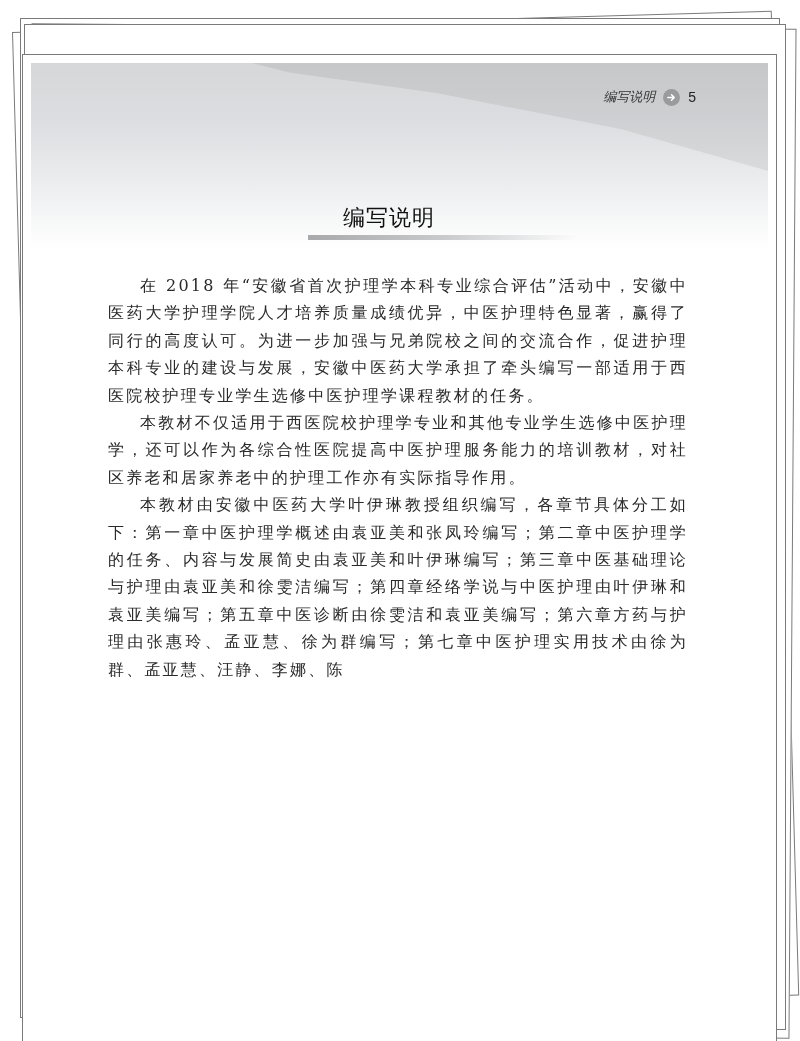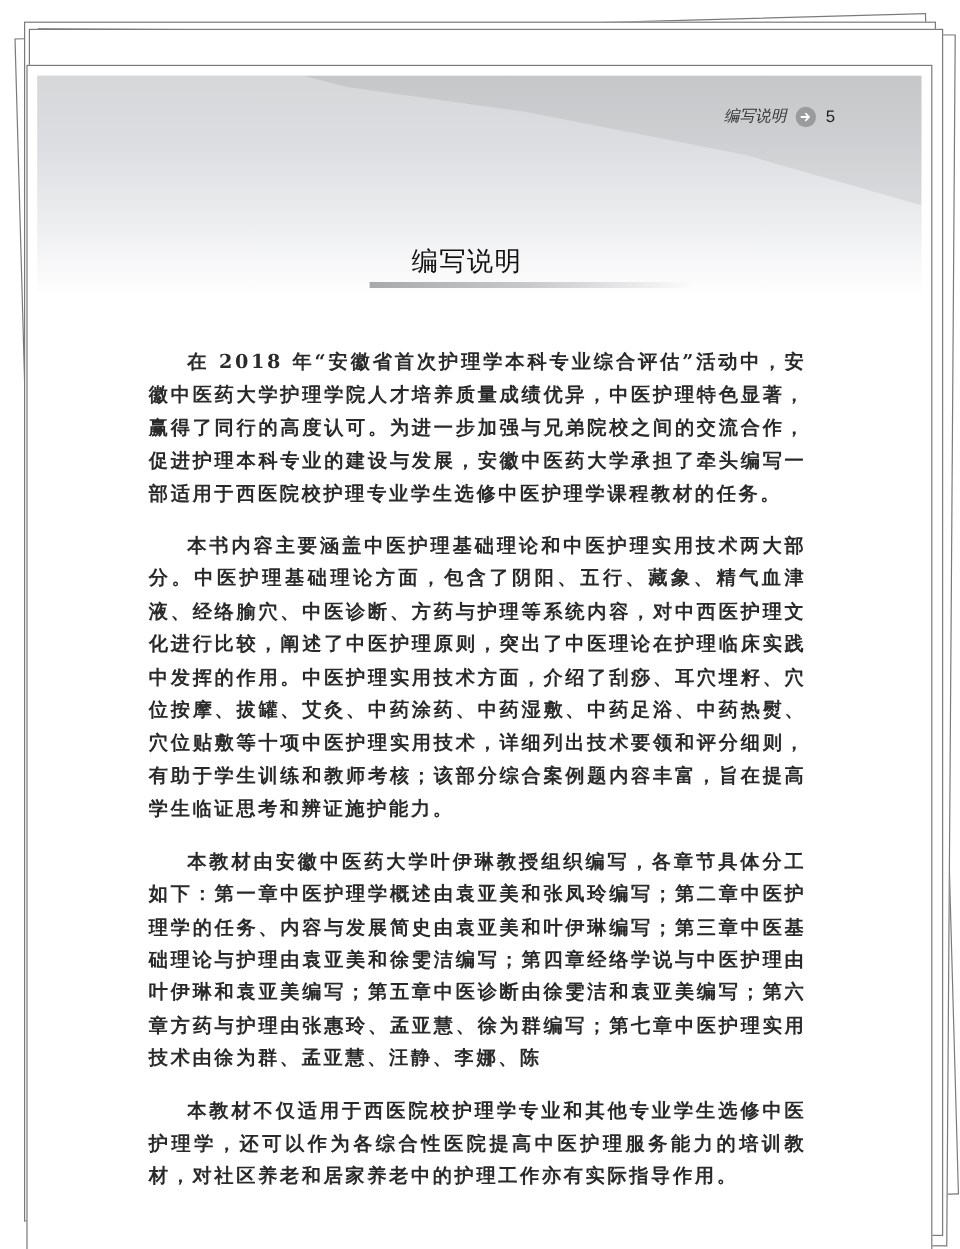--- a/index.html
+++ b/index.html
@@ -20,21 +20,21 @@
     .running-head { position:absolute; right:80px; top:33px; display:flex; align-items:center; gap:8px; color:#333; }
     .running-head .rh-title { font-family:"DejaVu Serif", serif; font-style:italic; font-size:13px; color:#333; }
     .arrow-icon { width:17px; height:17px; border-radius:50%; background:#9a9b9d; display:inline-flex; align-items:center; justify-content:center; }
     .arrow-icon svg { width:11px; height:11px; }
     .running-head .page-num { font-family:"Liberation Sans", sans-serif; font-size:14px; color:#222; }
     .chapter-title-wrap { position:absolute; left:285px; top:148px; width:260px; height:40px; }
     .chapter-title { position:absolute; left:35px; top:0; font-family:"DejaVu Sans", sans-serif; font-size:22px; color:#111; letter-spacing:1px; }
     .title-underline { position:absolute; left:0; top:32px; width:270px; height:5px;
       background:linear-gradient(90deg,#a8a9ab 0%,#c9cacc 50%,rgba(255,255,255,0) 100%); }
     .body-text { position:absolute; left:108px; top:272px; width:580px; font-family:"DejaVu Serif", serif; font-size:16px; line-height:27.4px; color:#2a2a2a; letter-spacing:2.2px; text-align:justify; }
-    .body-text p { margin:16px; text-indent:2em;font-weight:bold; }
+    .body-text p { margin:0; text-indent:2em; }
   </style>
 </head>
 <body>
 
 <div class="sheet s3"></div>
 <div class="accent-strip"></div>
 <div class="sheet s4"></div>
 <div class="sheet s1"></div>
 <div class="sheet s2"></div>
 <div class="accent-gold"></div>
@@ -54,16 +54,15 @@
   </div>
 
   <div class="chapter-title-wrap">
     <div class="chapter-title">编写说明</div>
     <div class="title-underline"></div>
   </div>
 </div>
 
 <div class="body-text">
   <p>在 2018 年“安徽省首次护理学本科专业综合评估”活动中，安徽中医药大学护理学院人才培养质量成绩优异，中医护理特色显著，赢得了同行的高度认可。为进一步加强与兄弟院校之间的交流合作，促进护理本科专业的建设与发展，安徽中医药大学承担了牵头编写一部适用于西医院校护理专业学生选修中医护理学课程教材的任务。</p>
-  <p>本书内容主要涵盖中医护理基础理论和中医护理实用技术两大部分。中医护理基础理论方面，包含了阴阳、五行、藏象、精气血津液、经络腧穴、中医诊断、方药与护理等系统内容，对中西医护理文化进行比较，阐述了中医护理原则，突出了中医理论在护理临床实践中发挥的作用。中医护理实用技术方面，介绍了刮痧、耳穴埋籽、穴位按摩、拔罐、艾灸、中药涂药、中药湿敷、中药足浴、中药热熨、穴位贴敷等十项中医护理实用技术，详细列出技术要领和评分细则，有助于学生训练和教师考核；该部分综合案例题内容丰富，旨在提高学生临证思考和辨证施护能力。</p>
+  <p>本教材不仅适用于西医院校护理学专业和其他专业学生选修中医护理学，还可以作为各综合性医院提高中医护理服务能力的培训教材，对社区养老和居家养老中的护理工作亦有实际指导作用。</p>
   <p>本教材由安徽中医药大学叶伊琳教授组织编写，各章节具体分工如下：第一章中医护理学概述由袁亚美和张凤玲编写；第二章中医护理学的任务、内容与发展简史由袁亚美和叶伊琳编写；第三章中医基础理论与护理由袁亚美和徐雯洁编写；第四章经络学说与中医护理由叶伊琳和袁亚美编写；第五章中医诊断由徐雯洁和袁亚美编写；第六章方药与护理由张惠玲、孟亚慧、徐为群编写；第七章中医护理实用技术由徐为群、孟亚慧、汪静、李娜、陈</p>
-  <p>本教材不仅适用于西医院校护理学专业和其他专业学生选修中医护理学，还可以作为各综合性医院提高中医护理服务能力的培训教材，对社区养老和居家养老中的护理工作亦有实际指导作用。</p>
 </div>
 
 </body></html>

